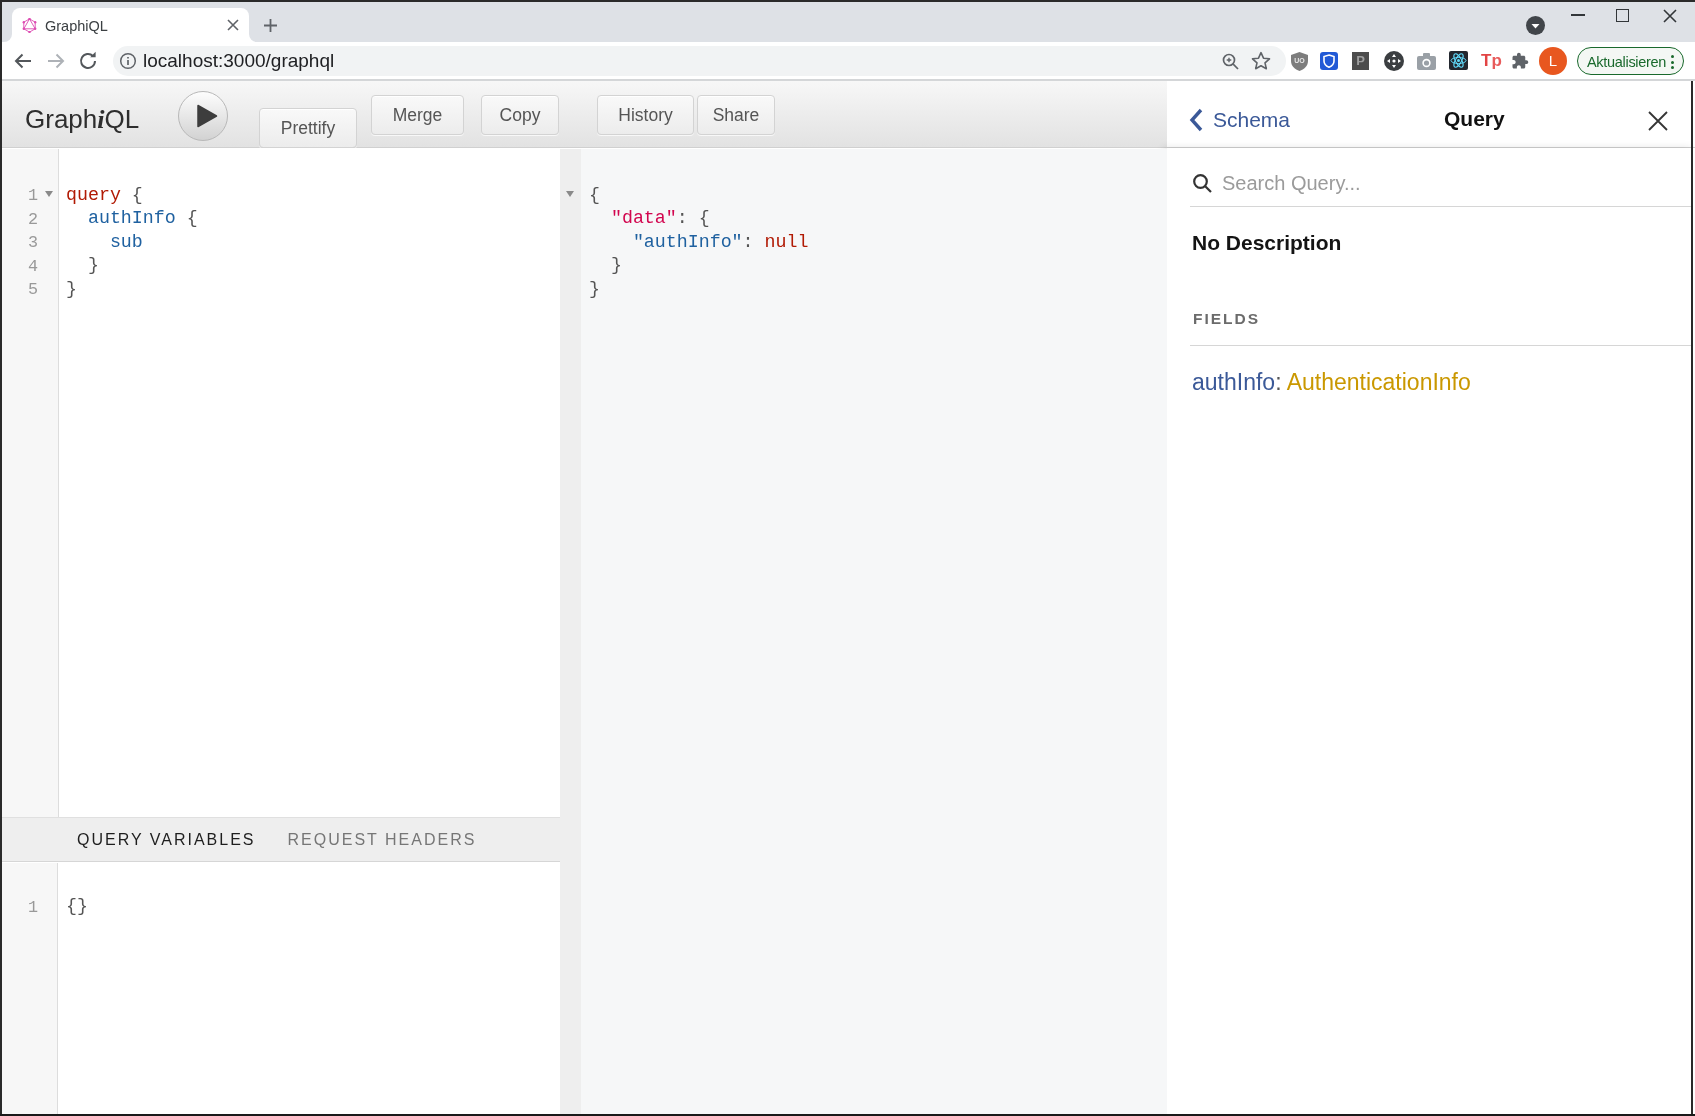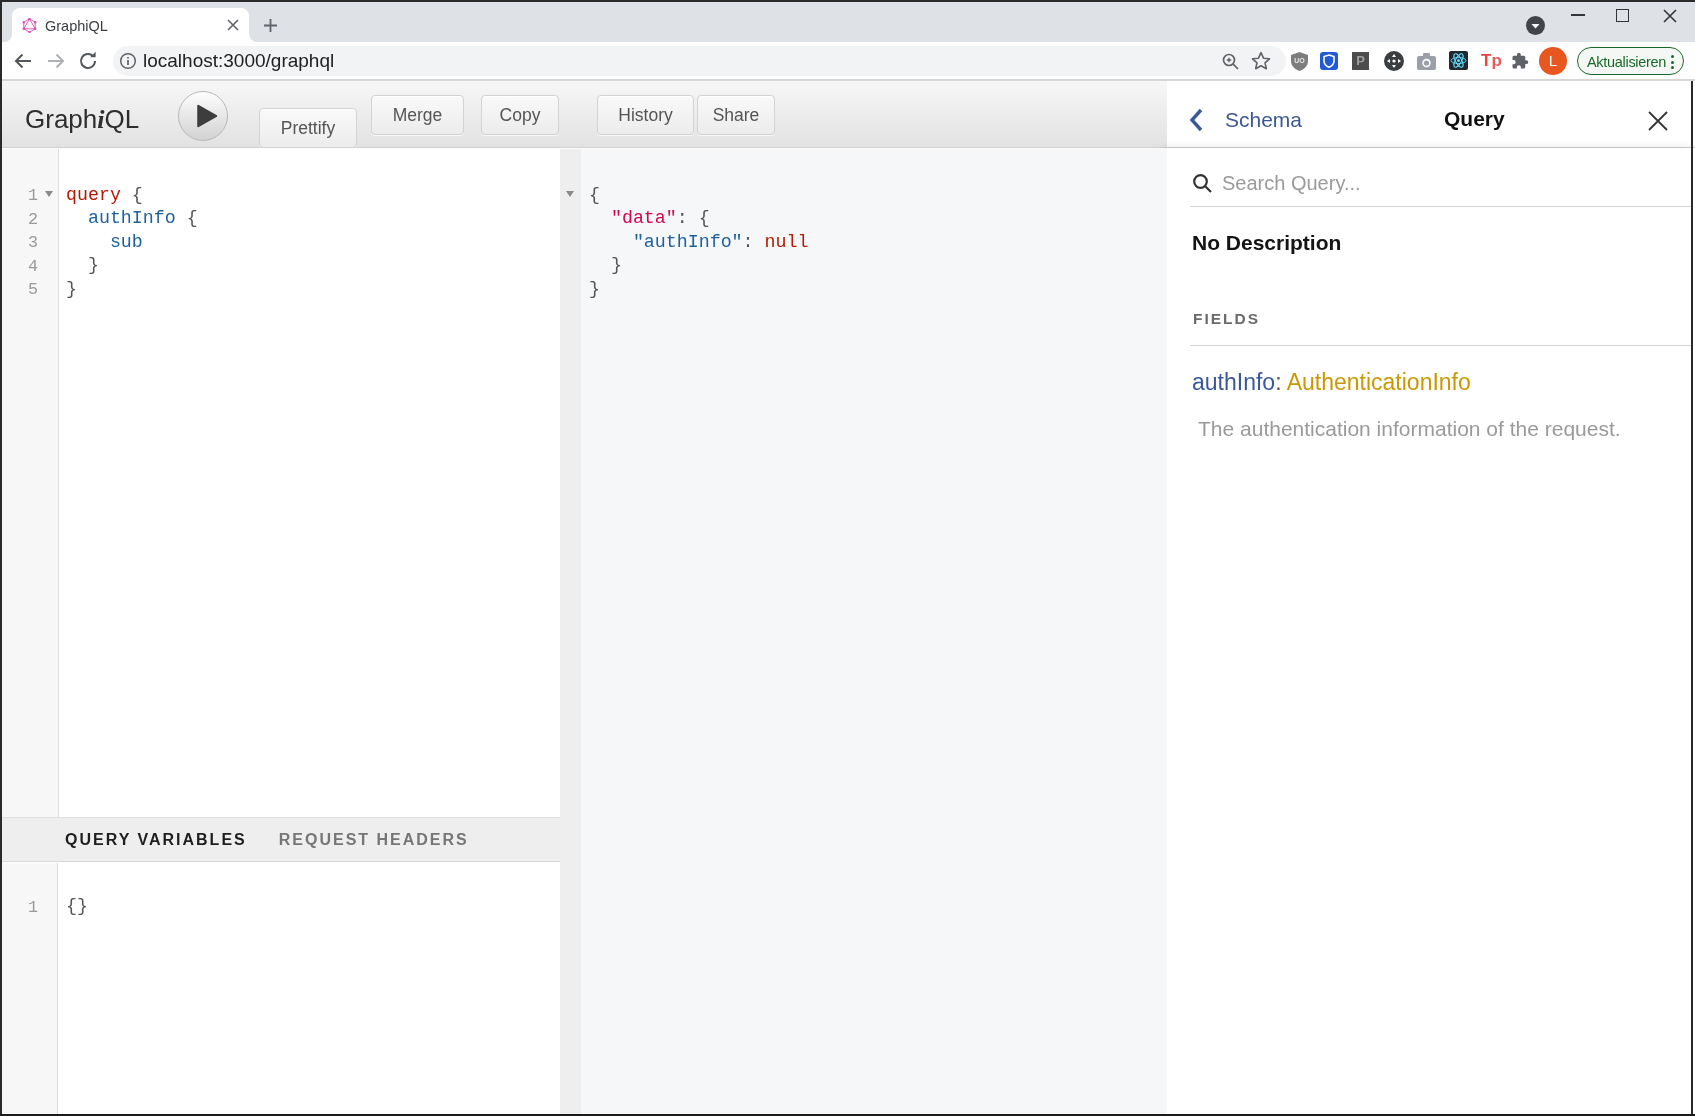--- a/index.html
+++ b/index.html
@@ -156,53 +156,52 @@
   <style>
     .tbtn { height:40px; border:1px solid #d3d3d3; border-radius:4px;
             background:linear-gradient(#f9f9f9,#ececec); color:#555;
             font-size:17.5px; text-align:center; line-height:38px; box-shadow:0 1px 0 rgba(255,255,255,.7), inset 0 1px 0 #fff; }
   </style>
 
   <div class="abs" style="left:1167px;top:81px;width:528px;height:67px;background:#fff;border-bottom:1px solid #d0d0d0;"></div>
   <svg class="abs" style="left:1189px;top:108px;" width="14" height="24" viewBox="0 0 14 24">
     <path d="M12 2 L3 12 L12 22" stroke="#3B5998" stroke-width="3.4" fill="none"></path>
   </svg>
-  <div class="abs" style="left:1213px;top:108px;font-size:21px;color:#3B5998;margin-left:12px;">Schema</div>
+  <div class="abs" style="left:1213px;top:108px;font-size:21px;color:#3B5998;">Schema</div>
   <div class="abs" style="left:1444px;top:107px;font-size:21px;font-weight:bold;color:#111;">Query</div>
   <svg class="abs" style="left:1647px;top:110px;" width="22" height="22" viewBox="0 0 22 22">
     <path d="M2 2 L20 20 M20 2 L2 20" stroke="#353535" stroke-width="1.8"></path>
   </svg>
 
   <div class="abs" style="left:1167px;top:148px;width:528px;height:966px;background:#fff;box-shadow:-4px 0 8px rgba(0,0,0,0.12);"></div>
 
   <svg class="abs" style="left:1192px;top:173px;" width="21" height="21" viewBox="0 0 21 21">
     <circle cx="8.5" cy="8.5" r="6.3" stroke="#333" stroke-width="2.2" fill="none"></circle>
     <path d="M13.2 13.2 L19 19" stroke="#333" stroke-width="2.2"></path>
   </svg>
   <div class="abs" style="left:1222px;top:172px;font-size:20px;color:#9b9b9b;">Search Query...</div>
   <div class="abs" style="left:1190px;top:206px;width:502px;height:1px;background:#d6d6d6;"></div>
   <div class="abs" style="left:1192px;top:231px;font-size:21px;color:#141414;font-weight:bold;">No Description</div>
   <div class="abs" style="left:1193px;top:310px;font-size:15.5px;font-weight:bold;letter-spacing:2px;color:#6b6b6b;">FIELDS</div>
   <div class="abs" style="left:1190px;top:345px;width:502px;height:1px;background:#d6d6d6;"></div>
   <div class="abs" style="left:1192px;top:369px;font-size:23px;"><span style="color:#3B5998;">authInfo</span><span style="color:#555;">: </span><span style="color:#CA9800;">AuthenticationInfo</span></div>
-  <div class="abs" style="left:1198px;top:417px;font-size:21px;color:#9a9a9a;">The authentication information of the request.</div>
 
   <div class="abs" style="left:0;top:149px;width:560px;height:669px;background:#fff;"></div>
   <div class="abs" style="left:0;top:149px;width:59px;height:668px;background:#f7f7f7;border-right:1px solid #ddd;"></div>
   <div class="abs mono" style="left:2px;top:184.4px;width:36px;color:#999;text-align:right;font-size:16.8px;">1
 2
 3
 4
 5</div>
 
   <div class="abs" style="left:45px;top:191px;width:0;height:0;border-left:4.5px solid transparent;border-right:4.5px solid transparent;border-top:6px solid #8a8a8a;"></div>
   <div class="abs mono" style="left:66px;top:183.75px;"><div><span style="color:#B11A04;">query</span><span style="color:#555;"> {</span></div><div><span style="color:#1F61A0;">  authInfo</span><span style="color:#555;"> {</span></div><div><span style="color:#1F61A0;">    sub</span></div><div><span style="color:#555;">  }</span></div><div><span style="color:#555;">}</span></div></div>
 
   <div class="abs" style="left:0;top:817px;width:560px;height:45px;background:#eee;border-top:1px solid #e0e0e0;border-bottom:1px solid #d6d6d6;"></div>
-  <div class="abs" style="left:65px;top:831px;font-size:16px;font-weight:bold;letter-spacing:2px;color:#1e1e1e;">QUERY VARIABLES<span style="color:#767676;margin-left:32px;">REQUEST HEADERS</span></div>
+  <div class="abs" style="left:77px;top:831px;font-size:16px;font-weight:normal;letter-spacing:2px;color:#1e1e1e;">QUERY VARIABLES<span style="color:#767676;margin-left:32px;">REQUEST HEADERS</span></div>
   <div class="abs" style="left:0;top:863px;width:560px;height:251px;background:#fff;"></div>
   <div class="abs" style="left:0;top:863px;width:58px;height:251px;background:#f7f7f7;border-right:1px solid #ddd;"></div>
   <div class="abs mono" style="left:2px;top:895.6px;width:36px;color:#999;text-align:right;font-size:16.8px;">1</div>
   <div class="abs mono" style="left:66px;top:895px;color:#555;">{}</div>
 
   <div class="abs" style="left:560px;top:149px;width:607px;height:965px;background:#f6f7f8;"></div>
   <div class="abs" style="left:560px;top:149px;width:21px;height:965px;background:#eee;"></div>
   <div class="abs" style="left:566px;top:191px;width:0;height:0;border-left:4.5px solid transparent;border-right:4.5px solid transparent;border-top:6px solid #8a8a8a;"></div>
   <div class="abs mono" style="left:589px;top:183.75px;"><div><span style="color:#555;">{</span></div><div><span style="color:#D2054E;">  "data"</span><span style="color:#555;">: {</span></div><div><span style="color:#1F61A0;">    "authInfo"</span><span style="color:#555;">: </span><span style="color:#B11A04;">null</span></div><div><span style="color:#555;">  }</span></div><div><span style="color:#555;">}</span></div></div>
 

